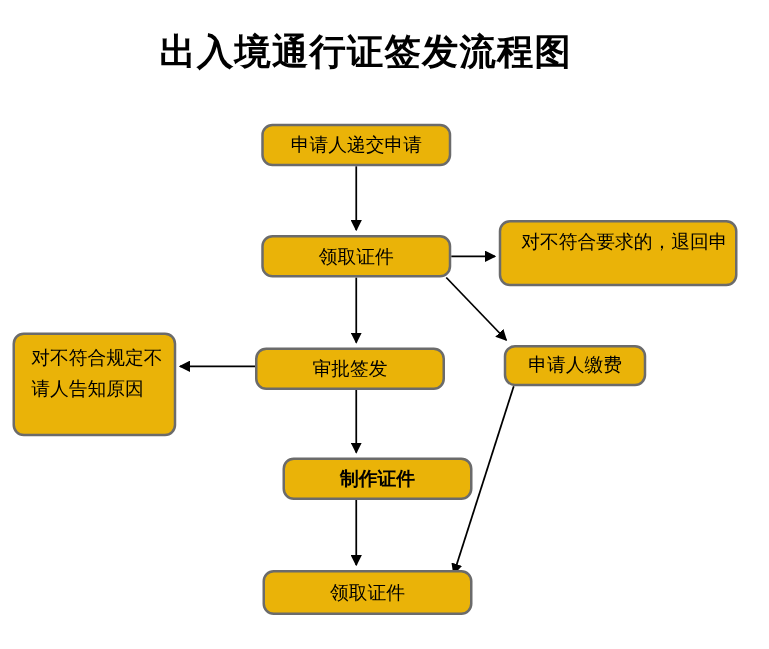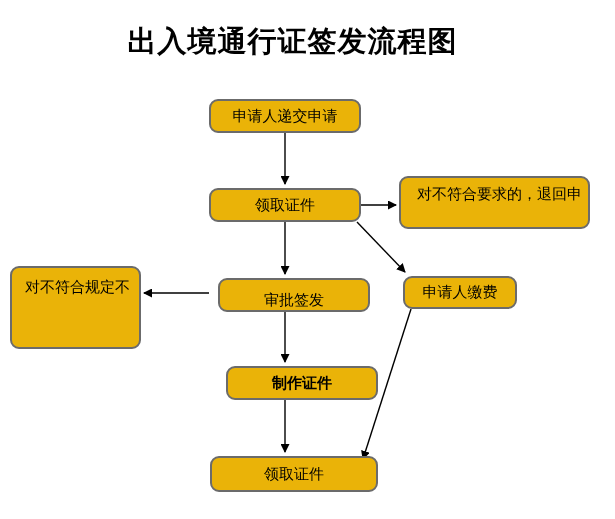--- a/index.html
+++ b/index.html
@@ -83,23 +83,24 @@
   <div class="node center" style="left:209px; top:188px; width:152px; height:34px;">
     <span>领取证件</span>
   </div>
 
   <div id="node-return" class="node multiline" style="left:399px; top:176px; width:191px; height:53px;">
     <div class="line">对不符合要求的，退回申</div>
   </div>
 
   <div id="node-reject" class="node multiline" style="left:10px; top:266px; width:131px; height:83px;">
     <div class="line">对不符合规定不</div>
+    <div class="line">请人告知原因</div>
   </div>
 
-  <div class="node center" style="left:218px; top:278px; width:152px; height:34px;align-items:flex-end;">
+  <div class="node center" style="left:204px; top:278px; width:152px; height:34px;">
     <span>审批签发</span>
   </div>
 
   <div class="node center" style="left:403px; top:276px; width:114px; height:33px;text-align:center;">
     <span>申请人缴费</span>
   </div>
 
   <div class="node center" style="left:226px; top:366px; width:152px; height:34px;font-weight:bold;">
     <span>制作证件</span>
   </div>

